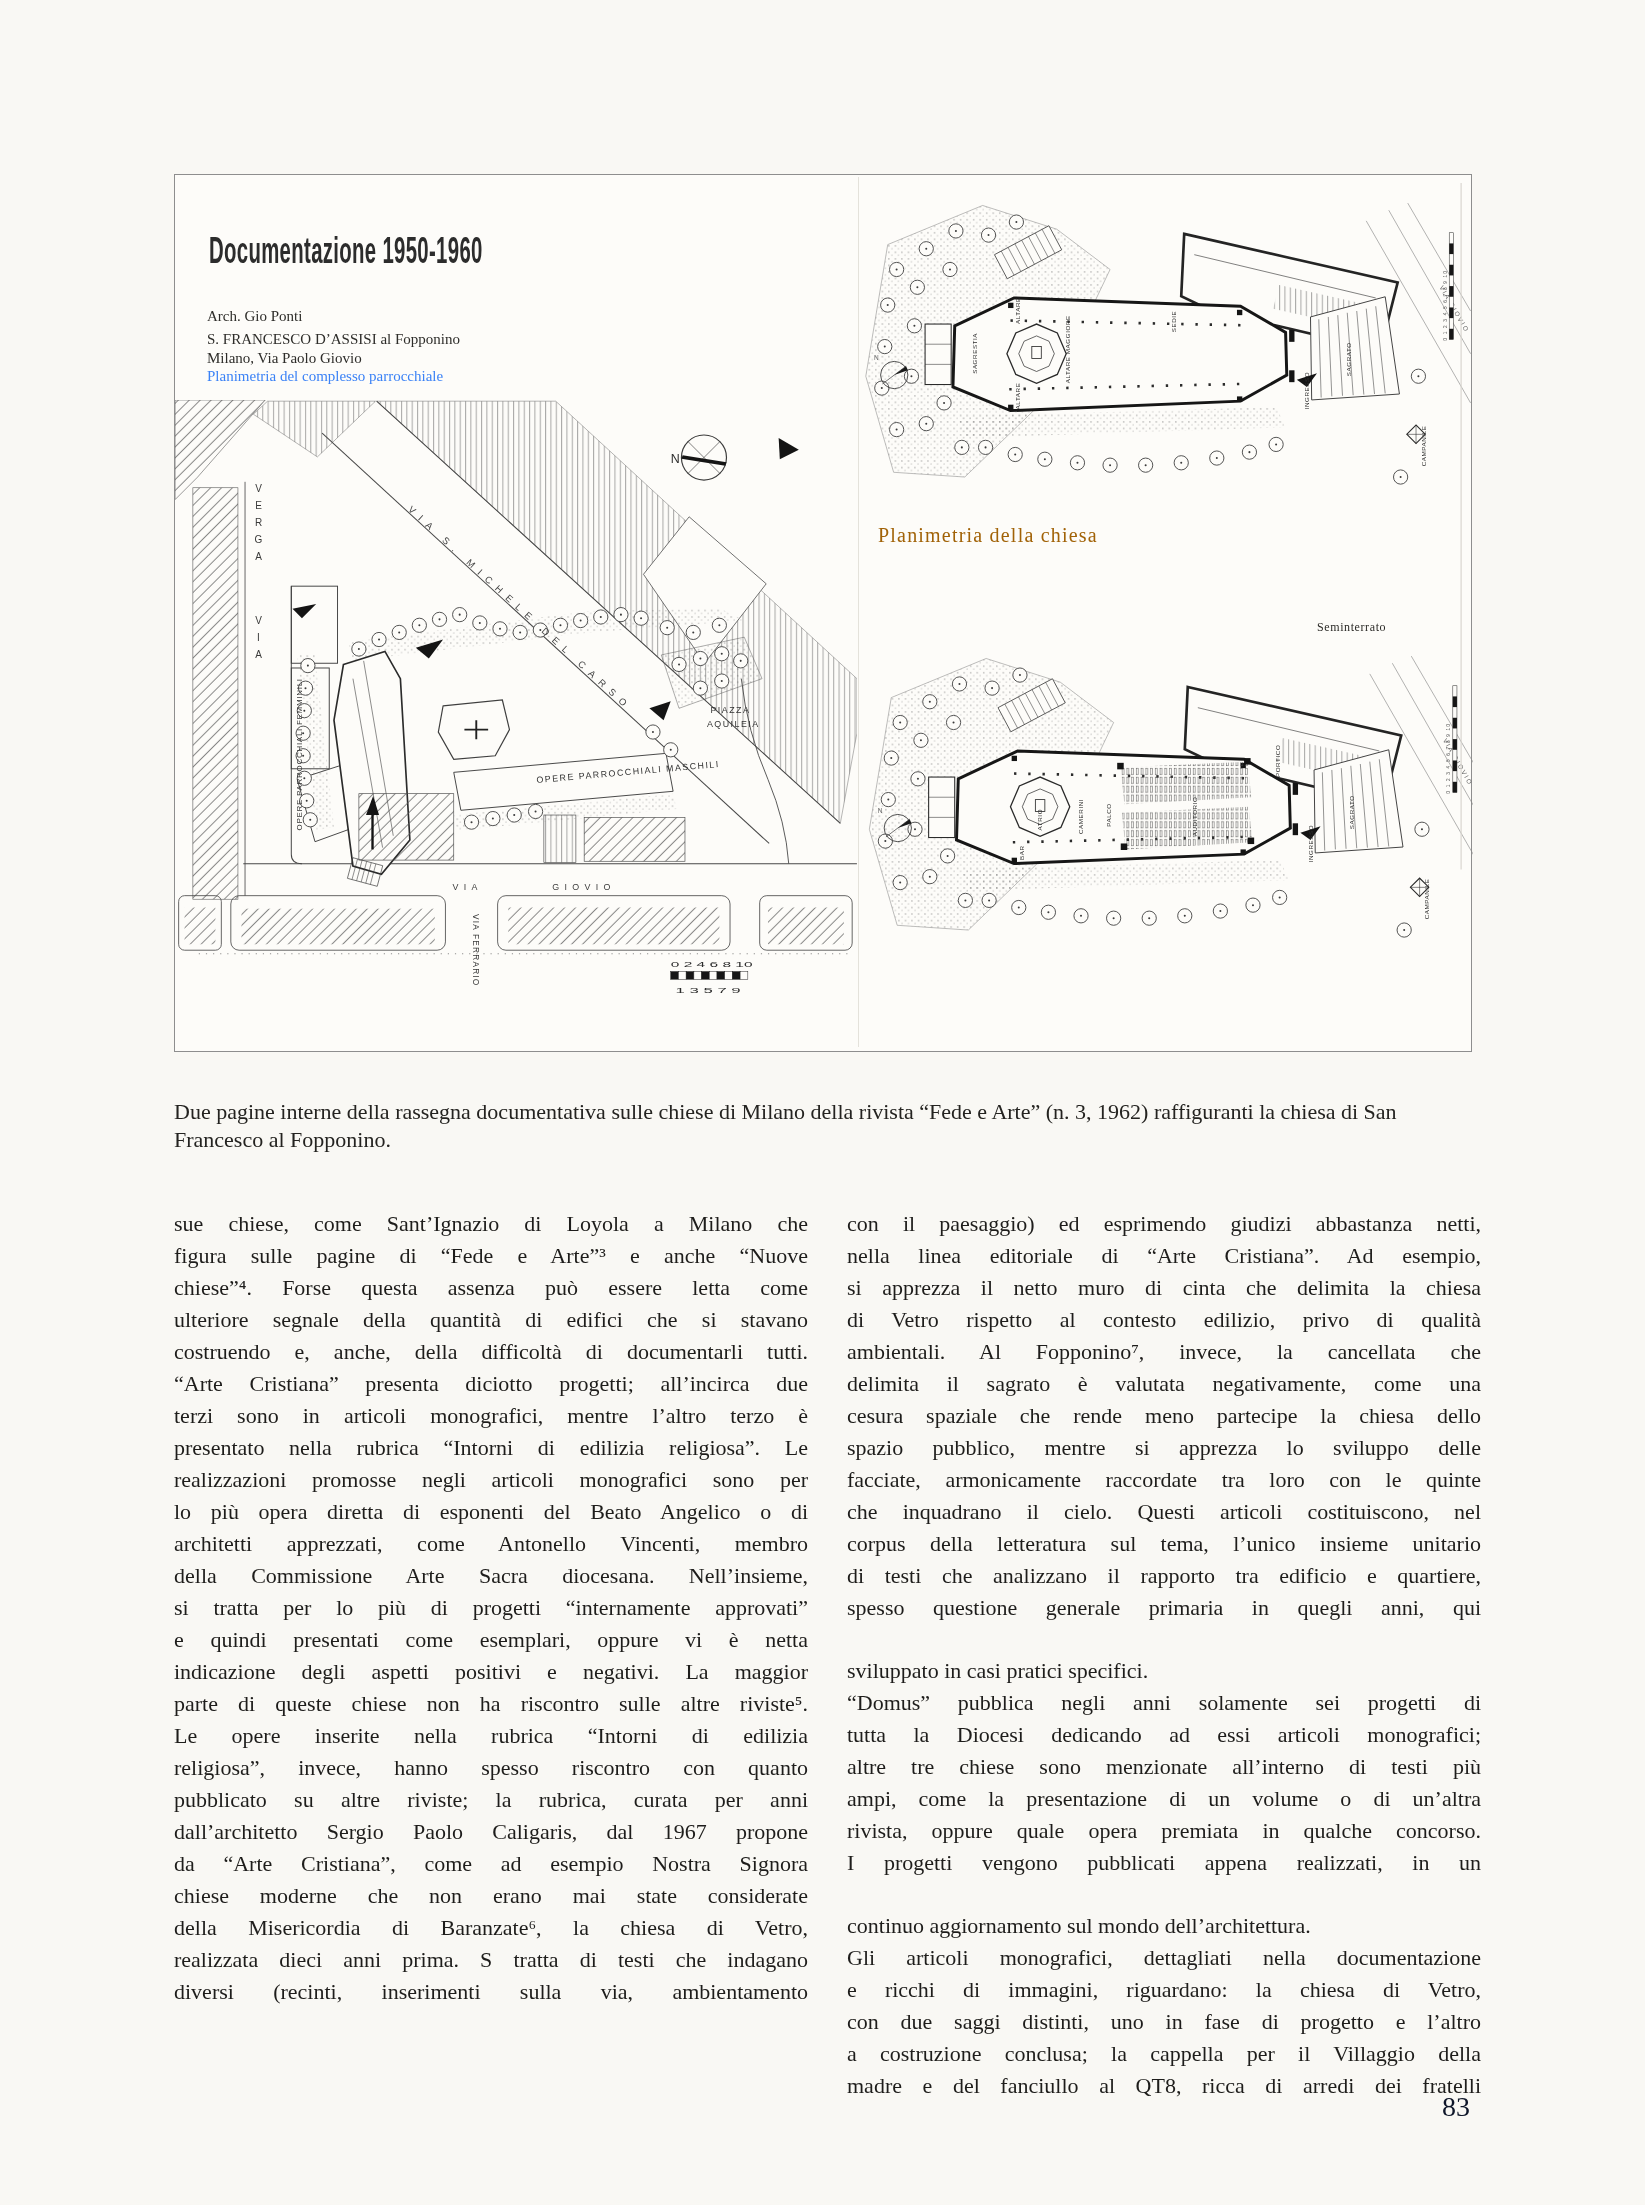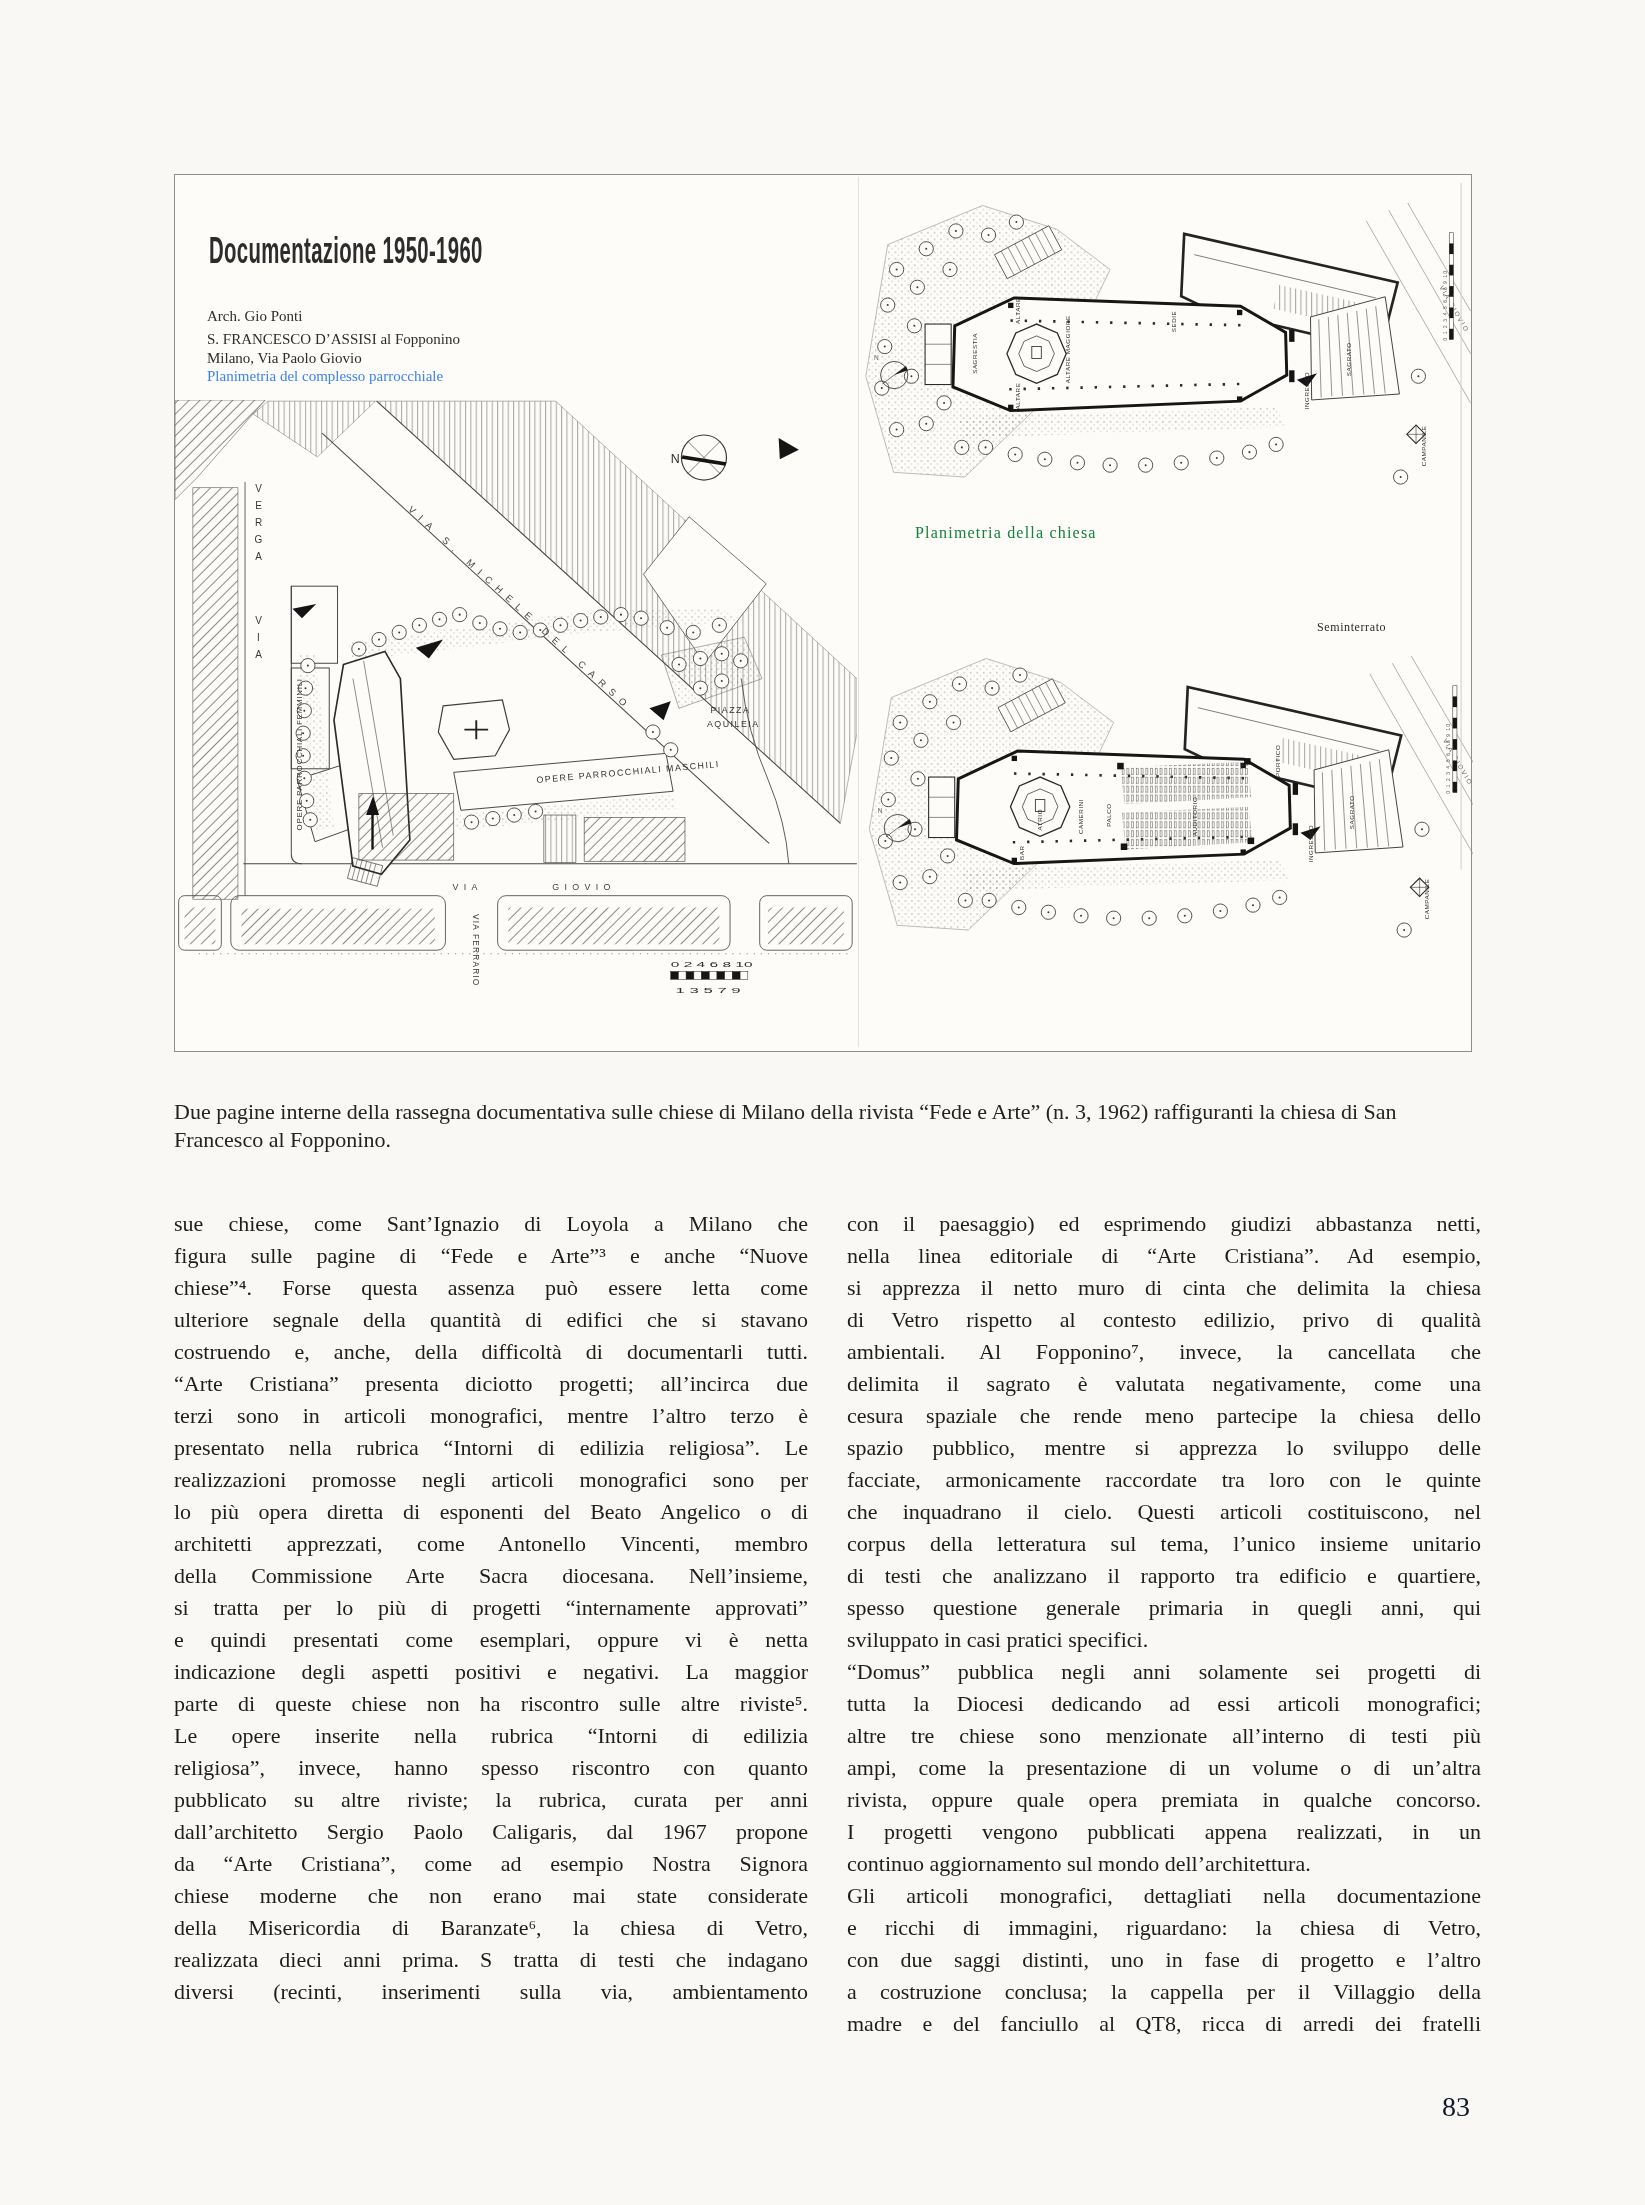--- a/index.html
+++ b/index.html
@@ -8,37 +8,37 @@
 
   
   .fig{position:absolute;left:174px;top:174px;width:1296px;height:876px;border:1.2px solid #8e8e8e;background:#fdfcf9;}
   .fig-title{position:absolute;left:34px;top:55px;font-family:"Liberation Sans",sans-serif;font-weight:bold;font-size:37px;letter-spacing:0.6px;color:#2c2c2c;transform:scaleX(.55);transform-origin:0 0;white-space:nowrap;}
   .credits{position:absolute;left:32px;top:132px;font-size:15px;line-height:19px;color:#2e2d2a;}
   .credits .c1{margin-bottom:3.6px;}
   .plan-label{position:absolute;left:32px;top:193px;font-size:15px;color:#3b82f6;}
   .seam{position:absolute;left:683px;top:2.4px;width:1.2px;height:870px;background:#e4e2db;}
   .siteplan{position:absolute;left:0;top:225px;width:682px;height:651px;}
   .rightplans{position:absolute;left:686px;top:2.4px;width:612px;height:874px;}
-  .plan1-caption{position:absolute;left:740px;top:349px;font-size:16px;letter-spacing:1.2px;color:#15803d;}
+  .plan1-caption{position:absolute;left:703px;top:349px;font-size:20px;letter-spacing:1.2px;color:#a16207;}
   .plan2-caption{position:absolute;left:1142px;top:445px;font-size:12px;letter-spacing:0.6px;color:#2b2a27;}
   .vlabel{position:absolute;writing-mode:vertical-rl;text-orientation:upright;font-family:"Liberation Sans",sans-serif;font-size:10px;letter-spacing:6px;color:#3a3a3a;}
   .verga{left:78px;top:308px;}
   .verga-via{left:78px;top:440px;}
   .ferrario{position:absolute;left:306px;top:739px;font-family:"Liberation Sans",sans-serif;font-size:8.3px;letter-spacing:1.2px;color:#3a3a3a;transform:rotate(90deg);transform-origin:0 0;white-space:nowrap;}
 
   
   .caption{position:absolute;left:174px;top:1098px;width:1302px;font-size:22px;line-height:28px;color:#242320;}
 
   
   .cols{position:absolute;left:174px;top:1208px;width:1309px;}
   .col{position:absolute;top:0;width:634px;}
   .col.left{left:0;}
   .col.right{left:673px;}
   .bodyline{font-size:22px;line-height:32px;text-align:justify;text-align-last:justify;white-space:normal;color:#1e1d1b;}
-  .bodyline.plast{text-align-last:left;}
+  .bodyline.plast{text-align-last:left;margin-top:31px;}
 
   .pagenum{position:absolute;left:1381px;top:2091px;width:89px;text-align:right;font-size:28px;color:#0f172a;}
 
   
   text{fill:#3a3a3a;}
   .tstreet{font-family:"Liberation Sans",sans-serif;font-size:16px;letter-spacing:12px;fill:#454545;}
   .tarea{font-family:"Liberation Sans",sans-serif;font-size:15px;letter-spacing:2.5px;fill:#333;}
   .tgiovio{font-family:"Liberation Sans",sans-serif;font-size:15px;letter-spacing:9px;fill:#3d3d3d;}
   .tnorth{font-family:"Liberation Sans",sans-serif;font-size:21px;fill:#2d2d2d;}
   .tscale{font-family:"Liberation Sans",sans-serif;font-size:13px;fill:#2d2d2d;}

